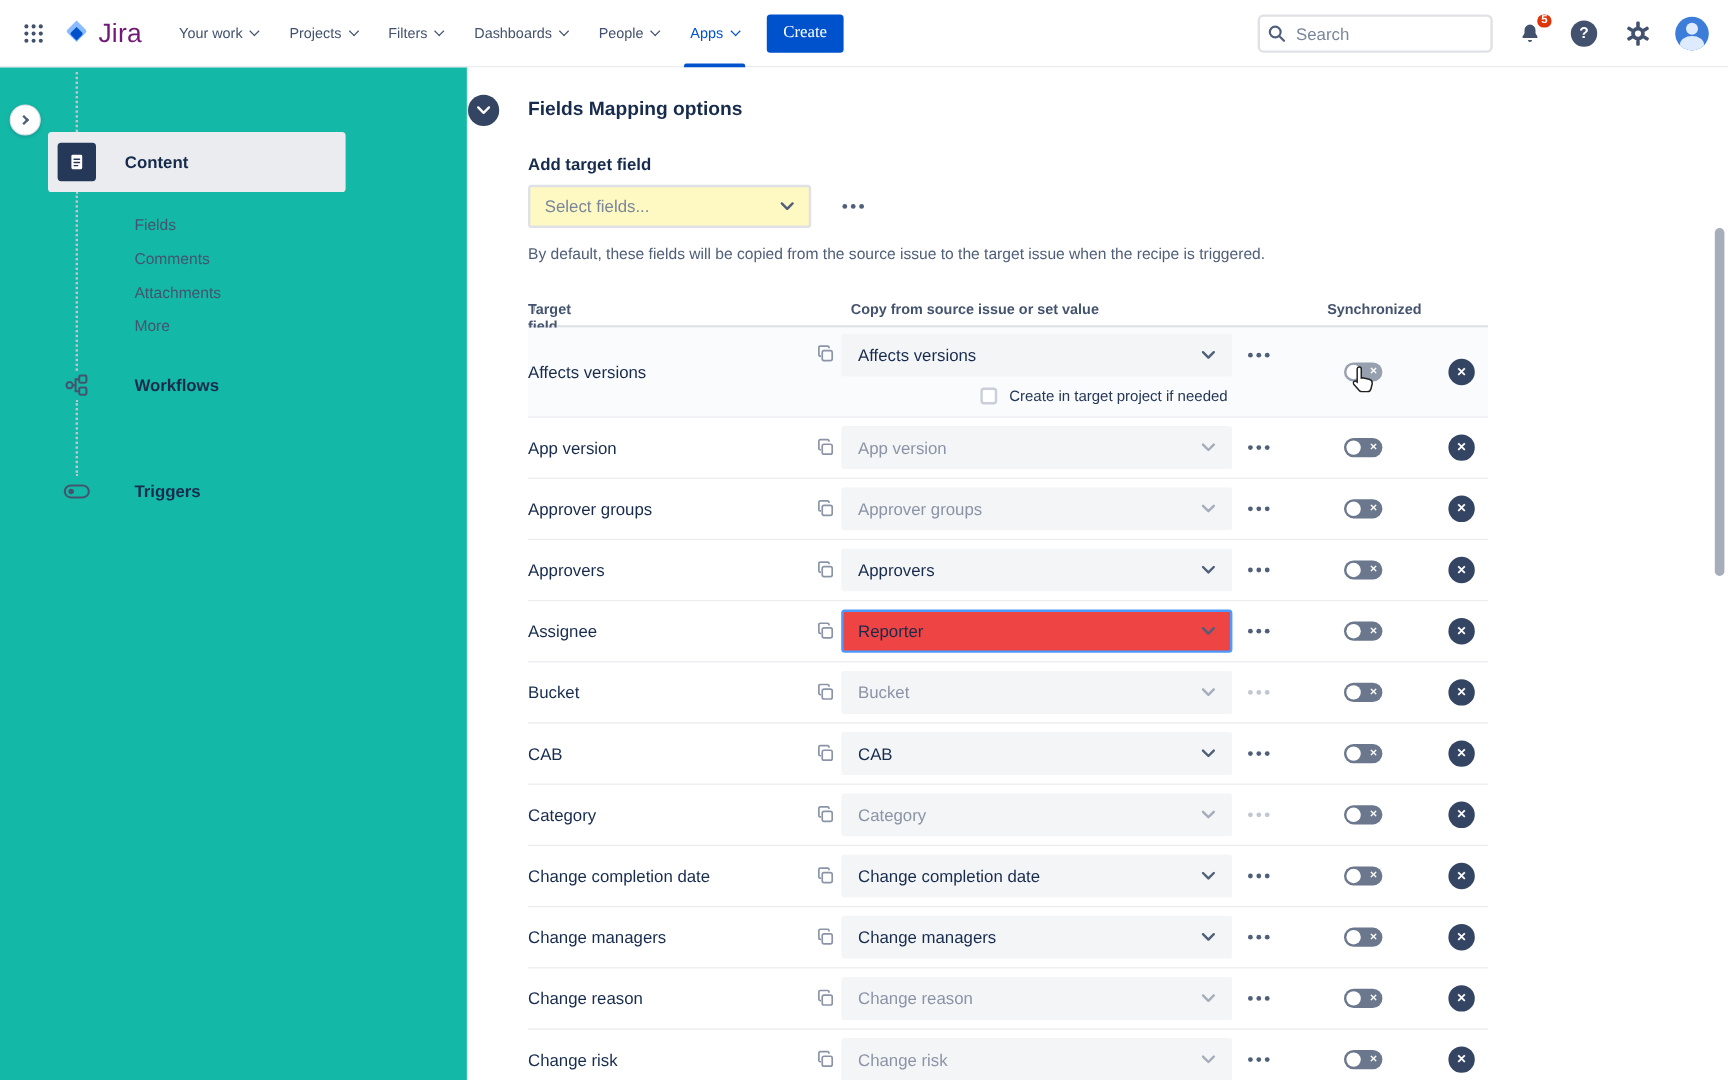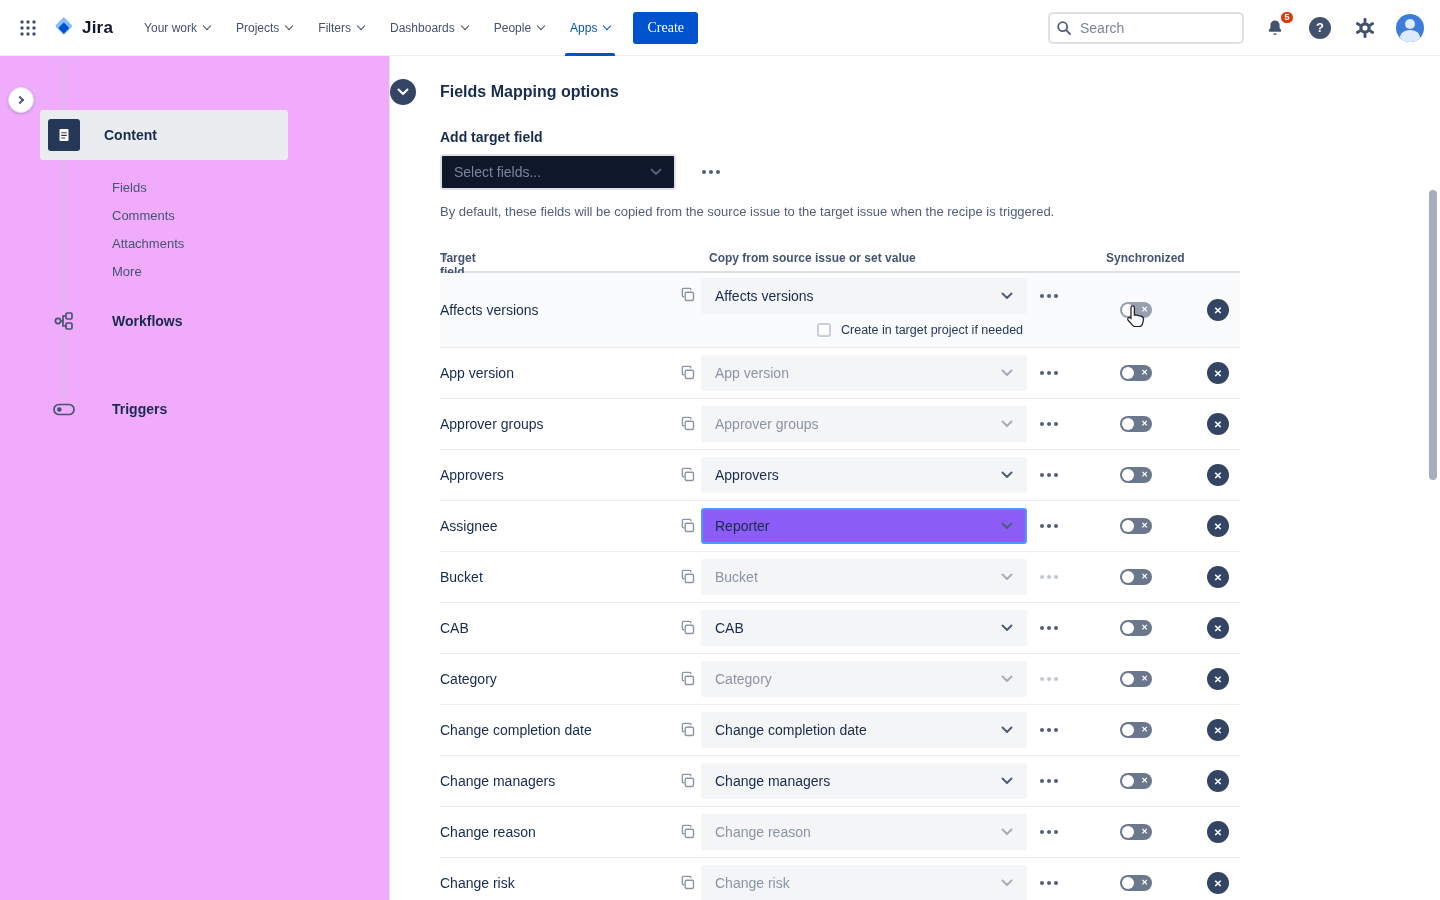--- a/index.html
+++ b/index.html
@@ -5,21 +5,21 @@
   * { box-sizing: border-box; margin: 0; padding: 0; }
   html,body { width:1440px; height:900px; }
   body { font-family: "Liberation Sans", sans-serif; color:#172B4D; background:#fff; cursor:default; }
   .screen { position:relative; width:1440px; height:900px; overflow:hidden; background:#fff; }
 
   
   .topnav { position:absolute; left:0; top:0; width:1440px; height:56px; background:#fff;
             border-bottom:1px solid #EBECF0; display:flex; align-items:center; padding:0 16px 0 12px; z-index:10; }
   .grid-btn { width:32px; height:32px; border:none; background:none; display:flex; align-items:center; justify-content:center; cursor:pointer; }
   .logo { display:flex; align-items:center; gap:6px; margin:0 18px 0 8px; }
-  .logo-text { font-size:17px; font-weight:700; color:#0f172a; letter-spacing:.2px; }
+  .logo-text { font-size:22px; font-weight:400; color:#701a75; letter-spacing:.2px; }
   .nav-items { display:flex; align-items:stretch; height:56px; }
   .nav-item { position:relative; display:flex; align-items:center; background:none; border:none;
               font-family:inherit; font-size:12px; font-weight:500; color:#42526E; padding:0 13px; cursor:pointer; }
   .nav-item.active { color:#0052CC; }
   .nav-item.active::after { content:''; position:absolute; left:8px; right:8px; bottom:0; height:3px; background:#0052CC; border-radius:2px 2px 0 0; }
   .chev { width:6px; height:6px; border-right:1.7px solid currentColor; border-bottom:1.7px solid currentColor;
           transform:rotate(45deg); display:inline-block; margin-left:7px; margin-top:-4px; }
   .create-btn { margin-left:10px; height:32px; padding:0 14px; background:#0052CC; color:#fff; border:none;
                 border-radius:3px; font-family:Liberation Serif, serif; font-size:14px; font-weight:500; cursor:pointer; }
   .nav-right { margin-left:auto; display:flex; align-items:center; gap:17px; }
@@ -34,21 +34,21 @@
            border:2px solid #fff; border-radius:8px; color:#fff; font-size:9.5px; font-weight:700;
            display:flex; align-items:center; justify-content:center; line-height:1; }
   .help-circle { width:22px; height:22px; border-radius:50%; background:#42526E; color:#fff; font-size:13px;
                  font-weight:700; display:flex; align-items:center; justify-content:center; }
   .help-circle::after { content:'?'; }
   .avatar { width:28px; height:28px; border-radius:50%; background:#3C7DD9; overflow:hidden; position:relative; cursor:pointer; border:none; padding:0; }
   .avatar::before { content:''; position:absolute; left:9px; top:5px; width:10px; height:10px; border-radius:50%; background:#DEEBFF; }
   .avatar::after  { content:''; position:absolute; left:4px; top:16px; width:20px; height:14px; border-radius:50%; background:#DEEBFF; }
 
   
-  .sidebar { position:absolute; left:0; top:56px; width:390px; bottom:0; background:#f0abfc; border-right:1px solid #DFE1E6; }
+  .sidebar { position:absolute; left:0; top:56px; width:390px; bottom:0; background:#14b8a6; border-right:1px solid #DFE1E6; }
   .collapse-btn { position:absolute; left:8px; top:31px; width:26px; height:26px; border-radius:50%; background:#fff;
                   border:1px solid #DFE1E6; box-shadow:0 1px 3px rgba(9,30,66,.2); cursor:pointer;
                   display:flex; align-items:center; justify-content:center; }
   .collapse-btn i { width:6px; height:6px; border-right:2px solid #505F79; border-bottom:2px solid #505F79;
                     transform:rotate(-45deg); margin-left:-2px; }
   .dot-line { position:absolute; left:63px; width:0; border-left:2px dotted #C1C7D0; }
   .dl-1 { top:4px;  height:50px; }
   .dl-2 { top:104px; height:149px; }
   .dl-3 { top:277px; height:64px; }
   .content-tile { position:absolute; left:40px; top:54px; width:248px; height:50px; background:#EBECF0;
@@ -63,21 +63,21 @@
   .row-workflows { top:253px; }
   .row-triggers  { top:341px; }
 
   
   .main { position:absolute; left:390px; top:56px; right:0; bottom:0; padding-left:50px; overflow:hidden; }
   .collapse-circle { position:absolute; left:0; top:23px; width:26px; height:26px; border-radius:50%;
                      background:#344563; border:none; display:flex; align-items:center; justify-content:center; cursor:pointer; }
   .section-title { margin-top:27px; font-size:16px; font-weight:600; color:#172B4D; }
   .add-label { margin-top:28px; font-size:14px; font-weight:600; color:#172B4D; }
   .add-row { display:flex; align-items:center; gap:22px; margin-top:9px; }
-  .select-field { width:236px; height:36px; background:#0f172a; border:2px solid #DFE1E6; border-radius:3px;
+  .select-field { width:236px; height:36px; background:#fef9c3; border:2px solid #DFE1E6; border-radius:3px;
                   display:flex; align-items:center; justify-content:space-between; padding:0 12px;
                   font-size:14px; color:#7A869A; cursor:pointer; }
   .select-field svg { color:#505F79; }
   .dots { display:flex; align-items:center; justify-content:center; gap:3px; width:26px; height:26px;
           background:none; border:none; cursor:pointer; }
   .dots i { width:4px; height:4px; border-radius:50%; background:#505F79; }
   .dots.disabled i { background:#C1C7D0; }
   .description { margin-top:14px; font-size:13px; color:#505F79; }
 
   
@@ -93,21 +93,21 @@
   .field-row.has-checkbox { height:75px; }
   .field-row.row-hover { background:#FAFBFC; }
   .row-label { position:absolute; left:0; top:50%; transform:translateY(-50%); font-size:14px; color:#172B4D; }
   .copy-btn { position:absolute; left:240px; top:50%; transform:translateY(-50%); border:none; background:none; line-height:0; cursor:pointer; padding:0; }
   .dropdown { position:absolute; left:261px; top:50%; transform:translateY(-50%); width:326px; height:36px;
               background:#F4F5F7; border:2px solid transparent; border-radius:3px; display:flex; align-items:center;
               justify-content:space-between; padding:0 12px; font-size:14px; cursor:pointer; color:#505F79; }
   .state-filled .dd-value { color:#172B4D; }
   .state-placeholder .dropdown { color:#A5ADBA; }
   .state-placeholder .dd-value { color:#8A94A6; }
-  .state-focused .dropdown { background:#8b5cf6; border-color:#4C9AFF; color:#505F79; }
+  .state-focused .dropdown { background:#ef4444; border-color:#4C9AFF; color:#505F79; }
   .state-focused .dd-value { color:#172B4D; }
   .row-dots { position:absolute; left:596px; top:50%; transform:translateY(-50%); }
   .toggle { position:absolute; left:680px; top:50%; transform:translateY(-50%); width:32px; height:16px;
             border-radius:8px; background:#6B778C; border:none; cursor:pointer; padding:0; }
   .toggle::before { content:''; position:absolute; left:2px; top:2px; width:12px; height:12px; border-radius:50%; background:#fff; }
   .toggle::after { content:'\2715'; position:absolute; right:4px; top:50%; transform:translateY(-50%);
                    font-size:8px; font-weight:700; color:#fff; line-height:1; }
   .row-hover .toggle { background:#97A0AF; }
   .delete-btn { position:absolute; left:767px; top:50%; transform:translateY(-50%); width:22px; height:22px;
                 border-radius:50%; background:#344563; color:#fff; border:none; display:flex; align-items:center;

